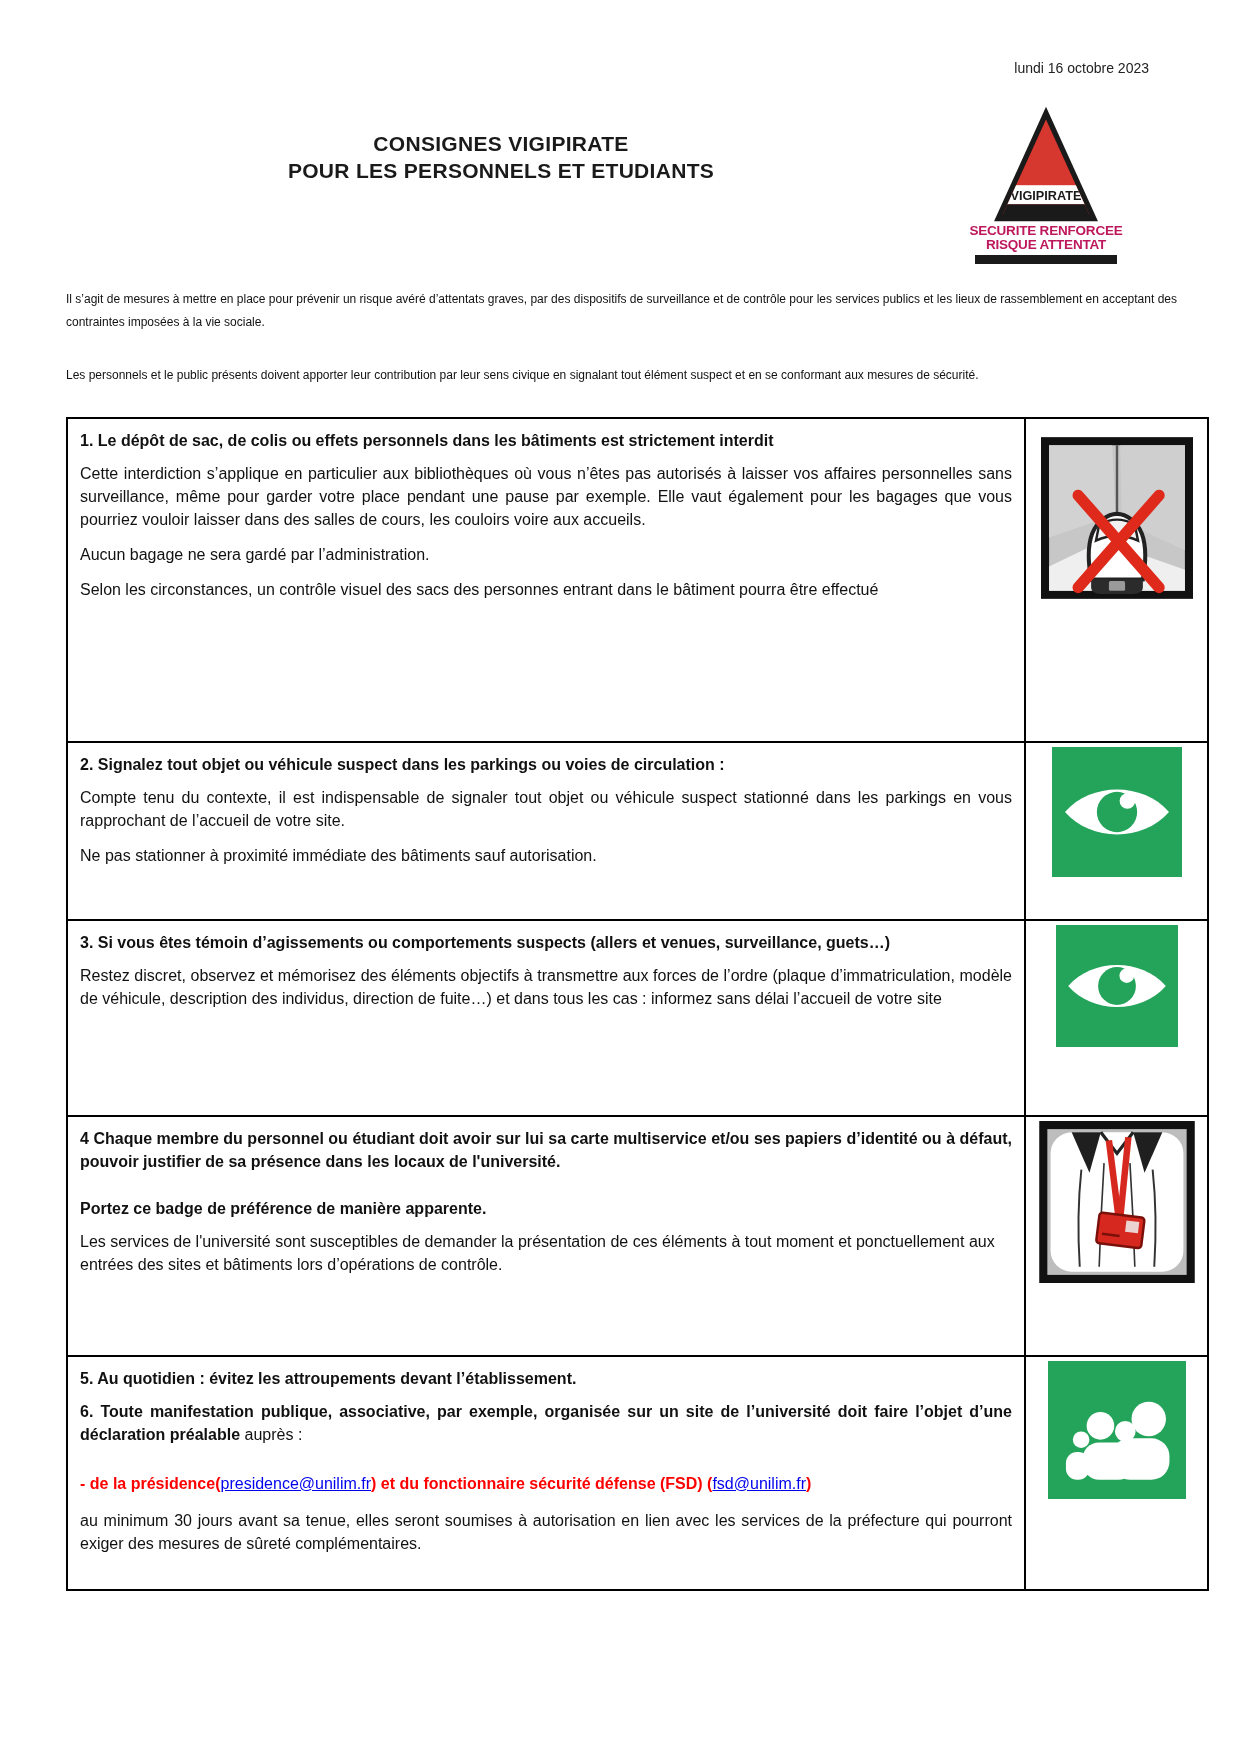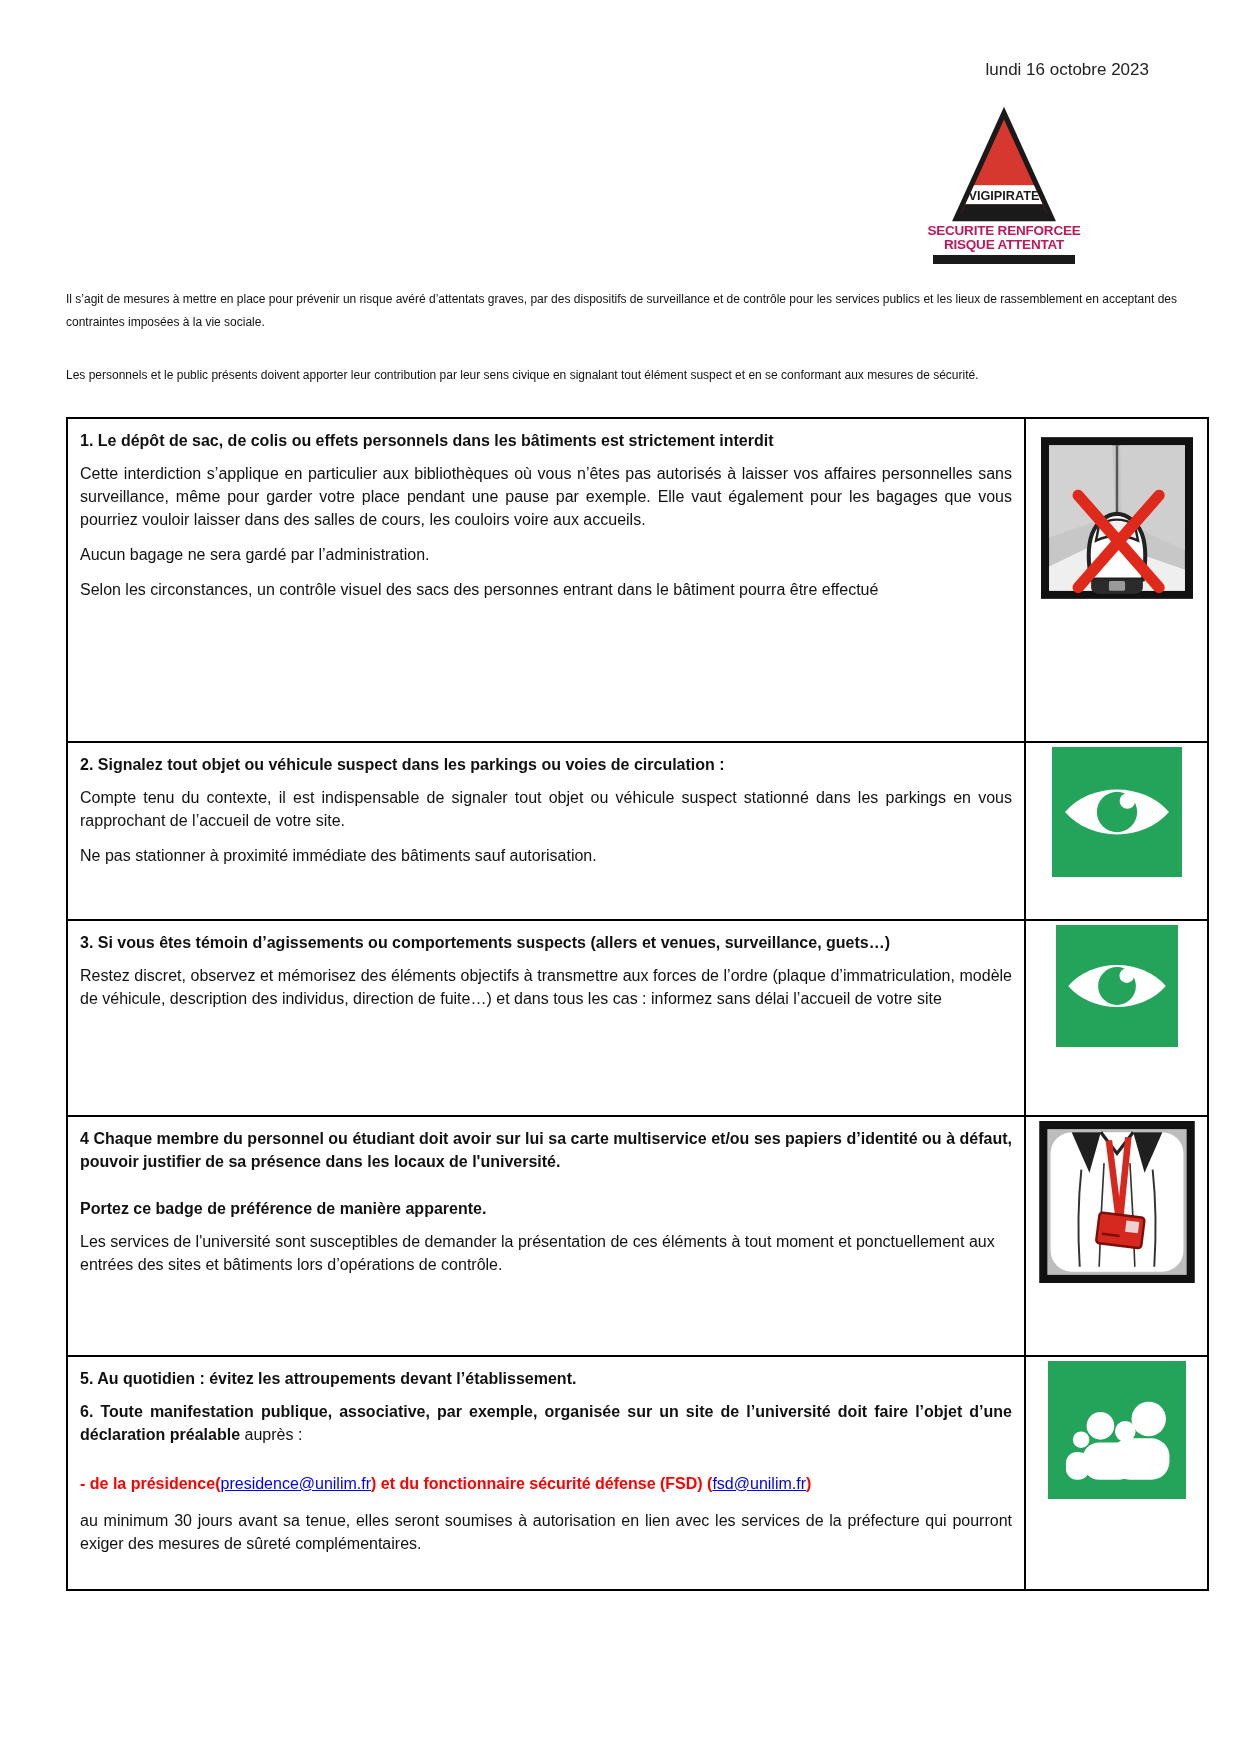--- a/index.html
+++ b/index.html
@@ -7,30 +7,30 @@
     position:relative;
     width:1241px;height:1754px;
     margin:0 auto;
     background:#ffffff;
     font-family:"Liberation Sans", sans-serif;
     color:#111;
     overflow:hidden;
   }
   .date{
     position:absolute;top:60px;right:92px;
-    font-size:17px;color:#222;
+    font-size:14px;color:#222;
   }
   .title{
     position:absolute;top:130px;left:66px;width:870px;
     text-align:center;
     font-size:21px;font-weight:bold;letter-spacing:.3px;
     line-height:27px;color:#1a1a1a;
   }
   .logo{
-    position:absolute;top:104px;left:916px;width:176px;
+    position:absolute;top:104px;left:958px;width:176px;
     text-align:center;
   }
   .logo svg{display:block;margin:0 auto;}
   .logo-sub{
     font-size:13.5px;font-weight:bold;letter-spacing:-0.2px;
     line-height:14px;color:#be185d;white-space:nowrap;
   }
   .logo-bar{
     width:142px;height:9px;background:#1a1a1a;margin:3px auto 0 auto;
   }
@@ -70,20 +70,24 @@
   a.link{color:var(--link_blue);text-decoration:underline;cursor:pointer;}
   svg{shape-rendering:geometricPrecision;}
 </style>
 </head>
 <body>
 
 <div class="page">
 
   <div class="date">lundi 16 octobre 2023</div>
 
+  <div class="title">
+    <div>CONSIGNES VIGIPIRATE</div>
+    <div>POUR LES PERSONNELS ET ETUDIANTS</div>
+  </div>
 
   <div class="logo">
     <svg width="106" height="120" viewBox="0 0 100 112">
       <polygon points="50,2 99,110 1,110" fill="#1a1a1a"></polygon>
       <clipPath id="triclip">
           <polygon points="50,14 91,104 9,104"></polygon>
         </clipPath>
       <g clip-path="url(#triclip)">
         <rect x="0" y="0" width="100" height="112" style="fill:var(--logo_red)"></rect>
         <rect x="0" y="76" width="100" height="18" fill="#ffffff"></rect>

